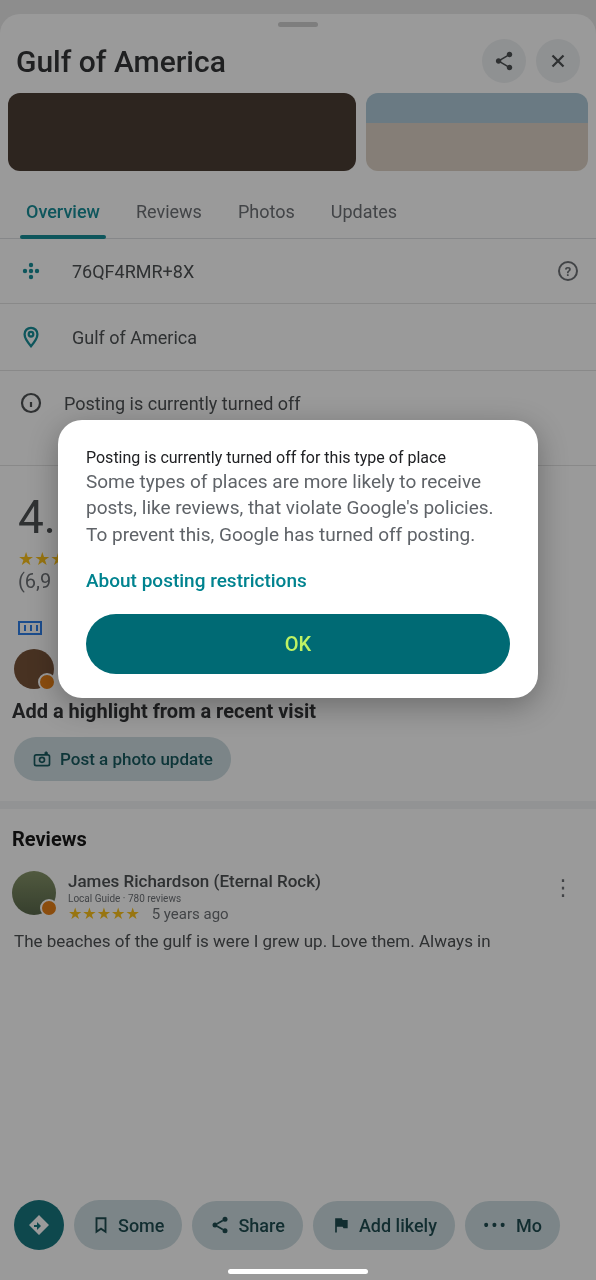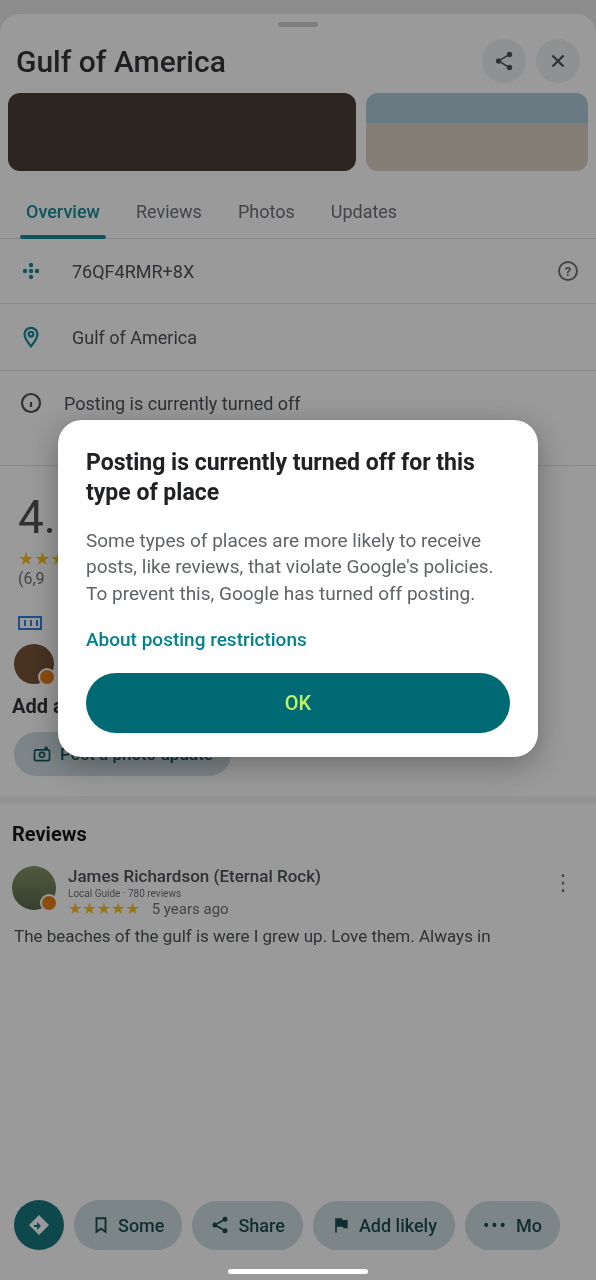--- a/index.html
+++ b/index.html
@@ -95,21 +95,21 @@
       gap: 28px;
       color: #3c4043;
       font-size: 18px;
     }
     .info-icon { width: 26px; color: #00838f; display:flex; justify-content:center; }
     .info-icon.dark { color: #3c4043; }
     .help-icon { margin-left: auto; width:20px; height:20px; border:2px solid #5f6368; border-radius:50%; font-size:13px; display:flex; align-items:center; justify-content:center; color:#5f6368; font-weight:bold;}
     .rating-area { padding: 24px 18px; display:flex; align-items:flex-start; gap:16px;}
     .rating-num { font-size: 46px; color:#3c4043; }
     .stars { color: #fbbc04; font-size: 18px; margin-top:4px;}
-    .count { color:#5f6368; font-size:16px; }
+    .count { color:#5f6368; font-size:20px; }
     .highlight-section { padding: 8px 10px 20px; }
     .avatar-sm { width:40px; height:40px; border-radius:50%; background:#6b4226; margin: 6px 0 10px 4px; position:relative;}
     .avatar-sm::after { content:""; position:absolute; bottom:-2px; right:-2px; width:14px; height:14px; background:#e37400; border-radius:50%; border:2px solid #fff;}
     .highlight-title { font-size: 20px; font-weight:bold; color:#202124; margin: 0 0 14px 2px;}
     .chip {
       display: inline-flex;
       align-items: center;
       gap: 8px;
       background: #c8d9de;
       color: #00494f;
@@ -171,21 +171,21 @@
     .dialog {
       position:absolute;
       top: 420px;
       left: 58px;
       right: 58px;
       background:#fff;
       border-radius: 24px;
       padding: 28px 28px 24px;
       box-shadow: 0 8px 30px rgba(0,0,0,0.3);
     }
-    .dlg-title { font-size:23px; font-weight:700; color:#202124; line-height:1.3; margin-bottom:20px;}
+    .dlg-title { font-size:16px; font-weight:400; color:#202124; line-height:1.3; margin-bottom:0;}
     .dlg-body { font-size:19px; color:#5f6368; line-height:1.4; margin-bottom:20px;}
     .dlg-link { font-size:19px; color:#00838f; font-weight:500; margin-bottom:22px; display:block;}
     .dlg-btn {
       background:#006a74;
       color:#bef264;
       font-size:20px;
       font-weight:500;
       padding:18px;
       border-radius:30px;
       text-align:center;

